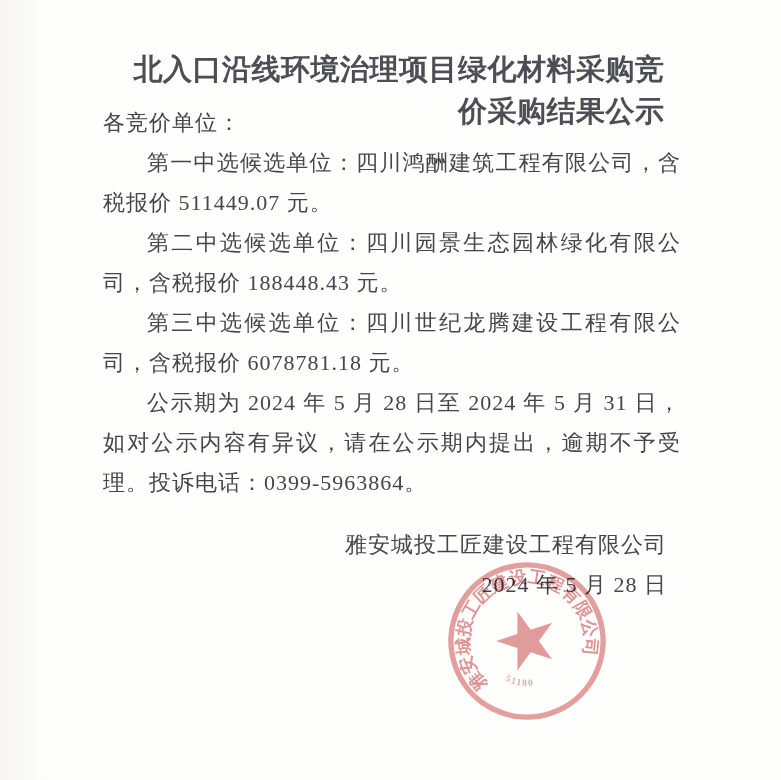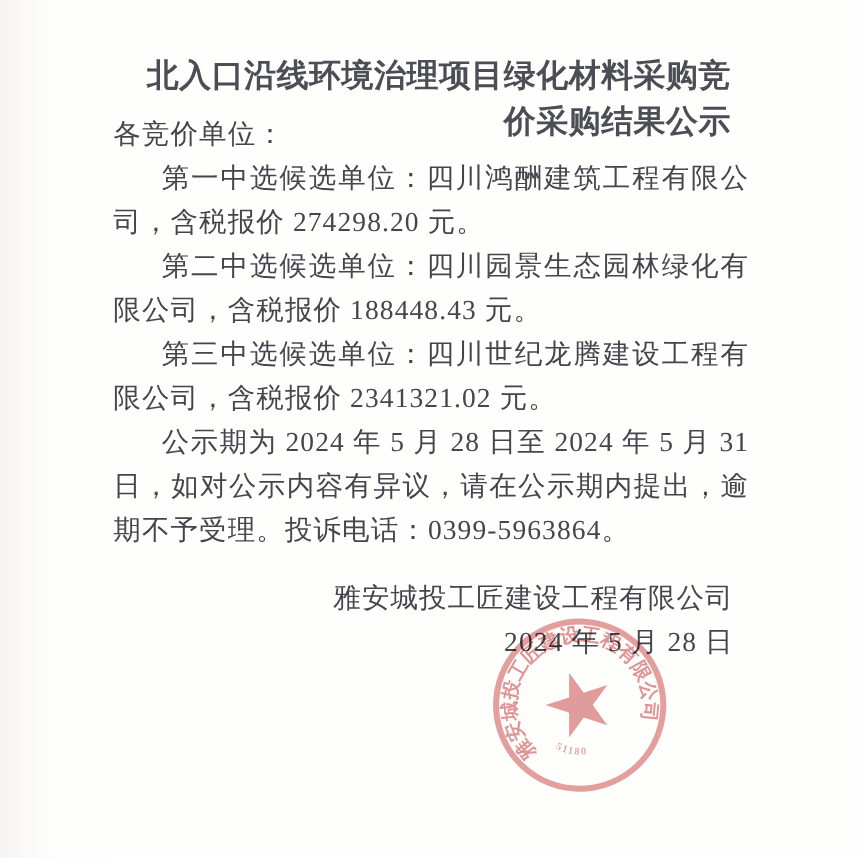--- a/index.html
+++ b/index.html
@@ -32,21 +32,21 @@
     line-height: 42px;
     letter-spacing: 0.5px;
     color: #4d4d55;
     margin-top: 24px;
   }
   .content {
     position: absolute;
     top: 103px;
     left: 103px;
     width: 578px;
-    font-size: 25px;
+    font-size: 22px;
     line-height: 40px;
     letter-spacing: 1px;
     color: #45454d;
     text-align: justify;
   }
   .content p {
     margin: 0;
     padding: 0;
   }
   .par {
@@ -75,23 +75,23 @@
 </style>
 </head>
 <body>
 
 <div class="page">
 
   <h1 class="doc-title">北入口沿线环境治理项目绿化材料采购竞价采购结果公示</h1>
 
   <div class="content">
     <p class="salutation">各竞价单位：</p>
-    <p class="par">第一中选候选单位：四川鸿酬建筑工程有限公司，含税报价 274298.20 元。</p>
+    <p class="par">第一中选候选单位：四川鸿酬建筑工程有限公司，含税报价 511449.07 元。</p>
     <p class="par">第二中选候选单位：四川园景生态园林绿化有限公司，含税报价 188448.43 元。</p>
-    <p class="par">第三中选候选单位：四川世纪龙腾建设工程有限公司，含税报价 2341321.02 元。</p>
+    <p class="par">第三中选候选单位：四川世纪龙腾建设工程有限公司，含税报价 6078781.18 元。</p>
     <p class="par">公示期为 2024 年 5 月 28 日至 2024 年 5 月 31 日，如对公示内容有异议，请在公示期内提出，逾期不予受理。投诉电话：0399-5963864。</p>
 
     <div class="signature">
       <p>雅安城投工匠建设工程有限公司</p>
       <p>2024 年 5 月 28 日</p>
     </div>
   </div>
 
   <svg class="seal" viewBox="-110 -110 220 220" xmlns="http://www.w3.org/2000/svg">
     <circle r="76" fill="none" stroke="#dd8585" stroke-width="5.5" stroke-opacity="0.85"></circle>

